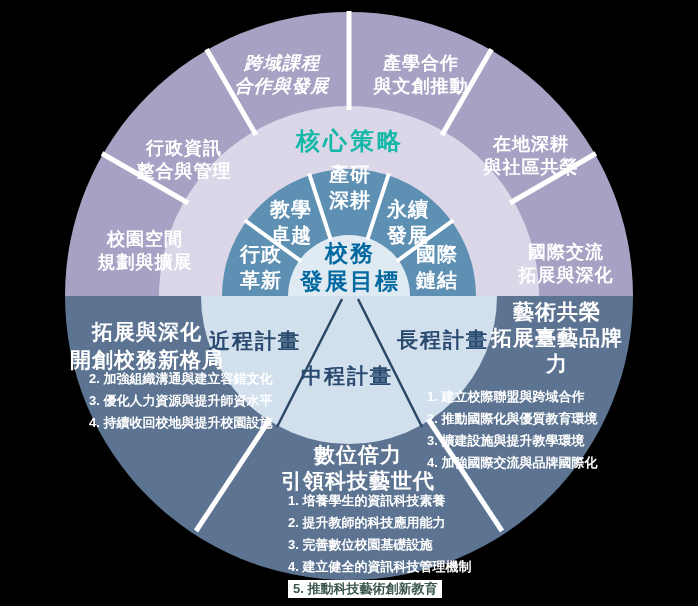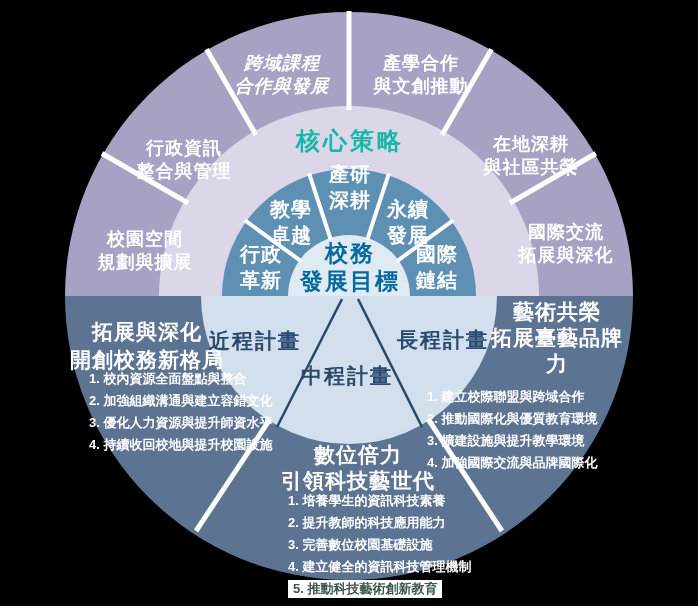--- a/index.html
+++ b/index.html
@@ -66,21 +66,21 @@
   <div class="lbl outer-lbl" style="left:145px; top:251px;">校園空間
 規劃與擴展</div>
   <div class="lbl outer-lbl" style="left:184px; top:160px;">行政資訊
 整合與管理</div>
   <div class="lbl outer-lbl" style="left:282px; top:75px;font-style:italic;">跨域課程
 合作與發展</div>
   <div class="lbl outer-lbl" style="left:421px; top:75px;">產學合作
 與文創推動</div>
   <div class="lbl outer-lbl" style="left:531px; top:156px;">在地深耕
 與社區共榮</div>
-  <div class="lbl outer-lbl" style="left:566px; top:244px;">國際交流
+  <div class="lbl outer-lbl" style="left:566px; top:264px;">國際交流
 拓展與深化</div>
 
   <div class="lbl core-lbl" style="left:350px; top:141px;">核心策略</div>
 
   <div class="lbl strat-lbl" style="left:261px; top:267px;">行政
 革新</div>
   <div class="lbl strat-lbl" style="left:291px; top:222px;">教學
 卓越</div>
   <div class="lbl strat-lbl" style="left:350px; top:187px;">產研
 深耕</div>
@@ -92,21 +92,20 @@
   <div class="lbl center-lbl" style="left:350px; top:267px;">校務
 發展目標</div>
 
   <div class="lbl plan-lbl" style="left:255px; top:341px;">近程計畫</div>
   <div class="lbl plan-lbl" style="left:443px; top:340px;">長程計畫</div>
   <div class="lbl plan-lbl" style="left:347px; top:376px;">中程計畫</div>
 
   <div class="lbl q-title" style="left:147px; top:346px;">拓展與深化
 開創校務新格局</div>
   <div class="list" style="left:89px; top:368px;">
-    <div class="item">1. 校內資源全面盤點與整合</div>
     <div class="item">2. 加強組織溝通與建立容錯文化</div>
     <div class="item">3. 優化人力資源與提升師資水平</div>
     <div class="item">4. 持續收回校地與提升校園設施</div>
   </div>
 
   <div class="lbl q-title right" style="left:557px; top:338px;">藝術共榮
 拓展臺藝品牌力</div>
   <div class="list" style="left:427px; top:386px;">
     <div class="item">1. 建立校際聯盟與跨域合作</div>
     <div class="item">2. 推動國際化與優質教育環境</div>

